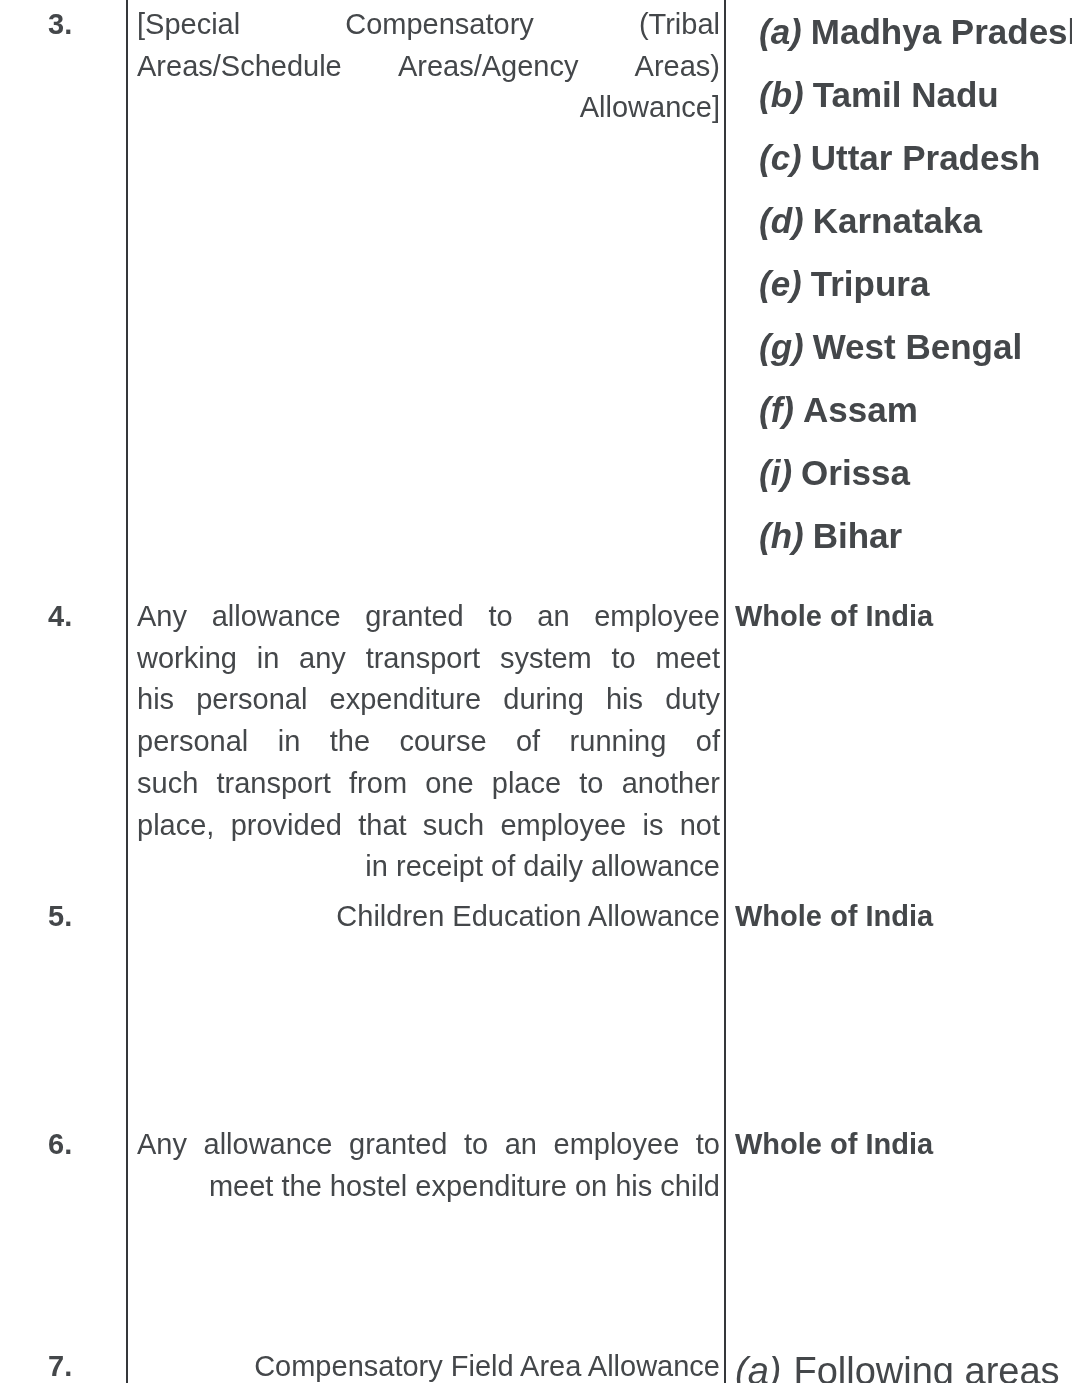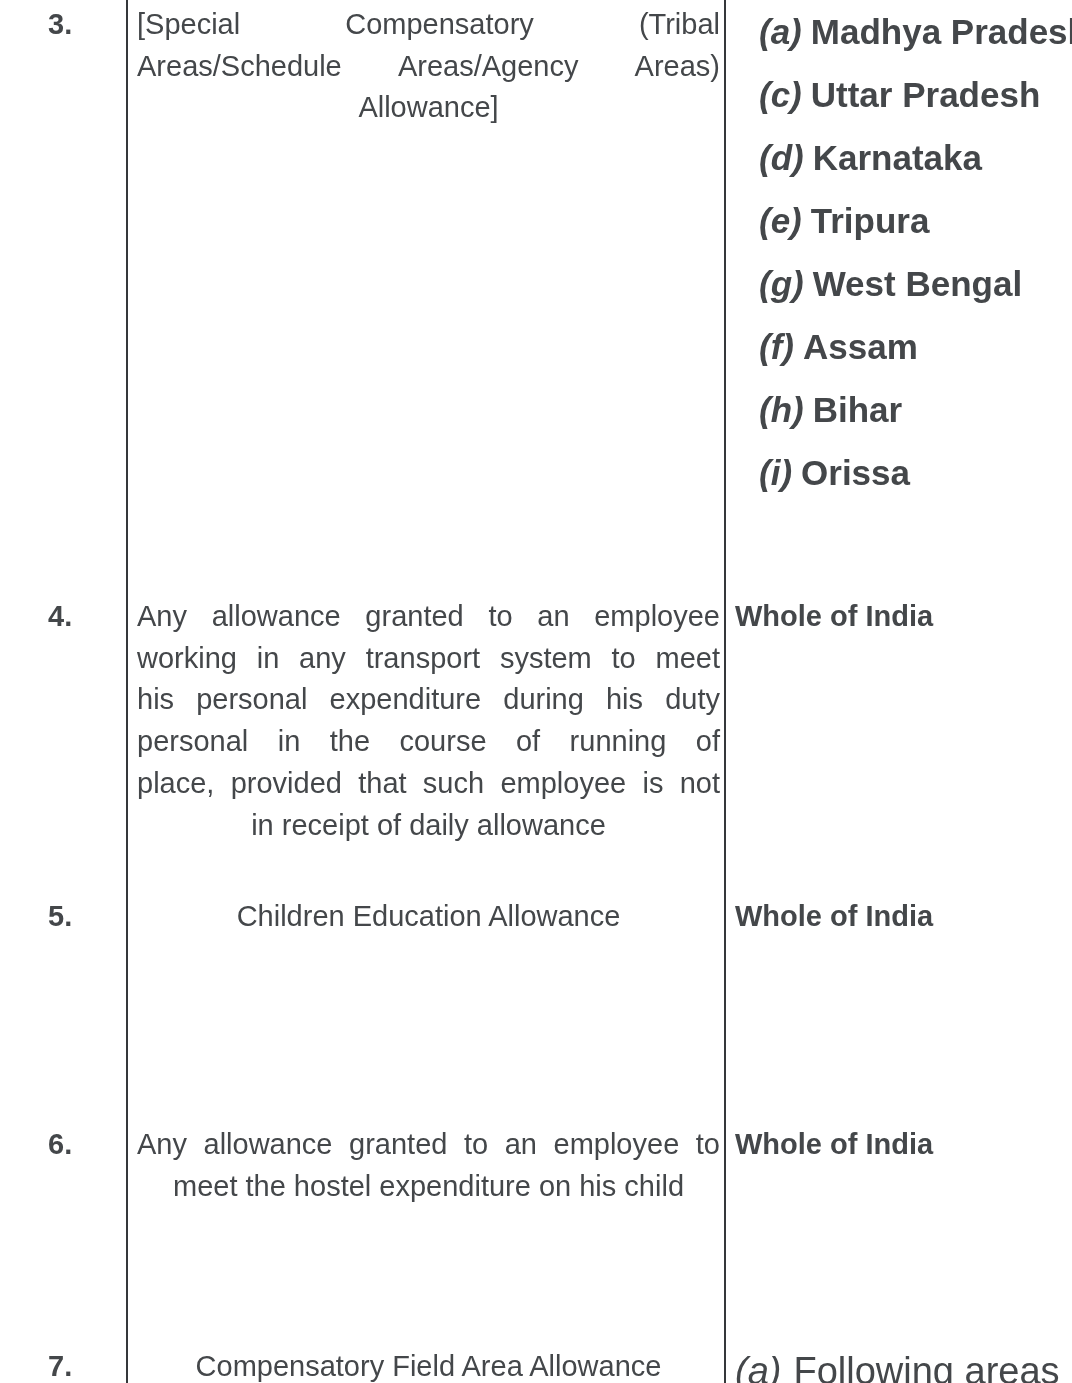--- a/index.html
+++ b/index.html
@@ -49,21 +49,21 @@
     padding: 0 4px 0 11px;
   }
   .c3 {
     box-sizing: border-box;
     flex: 1;
     min-width: 0;
     padding-left: 11px;
   }
   .r3 .c1, .r3 .c2 { padding-top: 4px; }
   .jl { text-align: justify; text-align-last: justify; }
-  .pl { text-align: center; }
+  .pl { text-align: right; }
   .state {
     margin-left: 24px;
     font-size: 35px;
     line-height: 63px;
     white-space: nowrap;
     font-weight: bold;
   }
   .lab { font-style: italic; margin-right: 9px; }
   .extent-text { white-space: nowrap; font-weight: bold; }
   .extent-big {
@@ -85,39 +85,41 @@
     <div class="c1">
       <span>3.</span>
     </div>
     <div class="c2">
       <div class="jl">[Special Compensatory (Tribal</div>
       <div class="jl">Areas/Schedule Areas/Agency Areas)</div>
       <div class="pl">Allowance]</div>
     </div>
     <div class="c3">
       <div class="state"><span class="lab">(a)</span><span>Madhya Pradesh</span></div>
+      <div class="state"><span class="lab">(b)</span><span>Tamil Nadu</span></div>
       <div class="state"><span class="lab">(c)</span><span>Uttar Pradesh</span></div>
       <div class="state"><span class="lab">(d)</span><span>Karnataka</span></div>
       <div class="state"><span class="lab">(e)</span><span>Tripura</span></div>
       <div class="state"><span class="lab">(g)</span><span>West Bengal</span></div>
       <div class="state"><span class="lab">(f)</span><span>Assam</span></div>
+      <div class="state"><span class="lab">(i)</span><span>Orissa</span></div>
       <div class="state"><span class="lab">(h)</span><span>Bihar</span></div>
-      <div class="state"><span class="lab">(i)</span><span>Orissa</span></div>
     </div>
   </section>
 
   <section class="row r4">
     <div class="c1">
       <span>4.</span>
     </div>
     <div class="c2">
       <div class="jl">Any allowance granted to an employee</div>
       <div class="jl">working in any transport system to meet</div>
       <div class="jl">his personal expenditure during his duty</div>
       <div class="jl">personal in the course of running of</div>
+      <div class="jl">such transport from one place to another</div>
       <div class="jl">place, provided that such employee is not</div>
       <div class="pl">in receipt of daily allowance</div>
     </div>
     <div class="c3">
       <div class="extent-text">Whole of India</div>
     </div>
   </section>
 
   <section class="row r5">
     <div class="c1">

